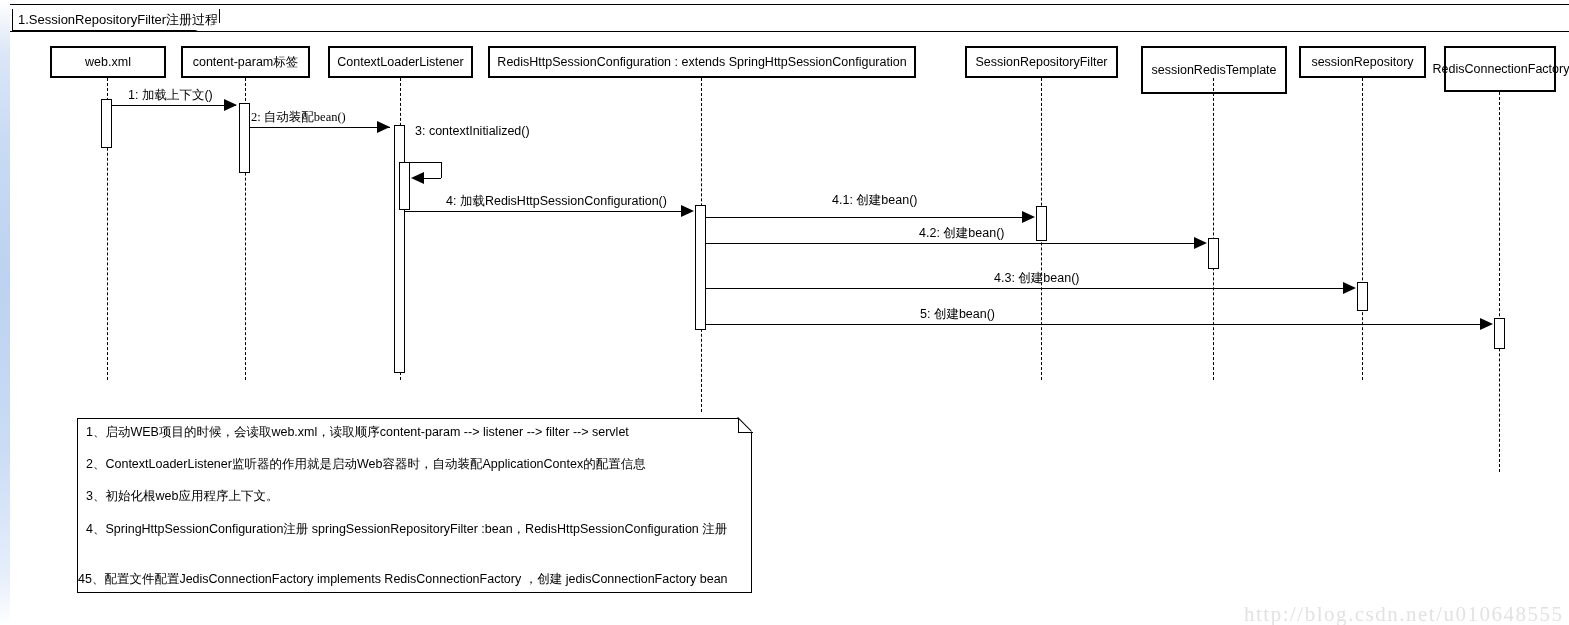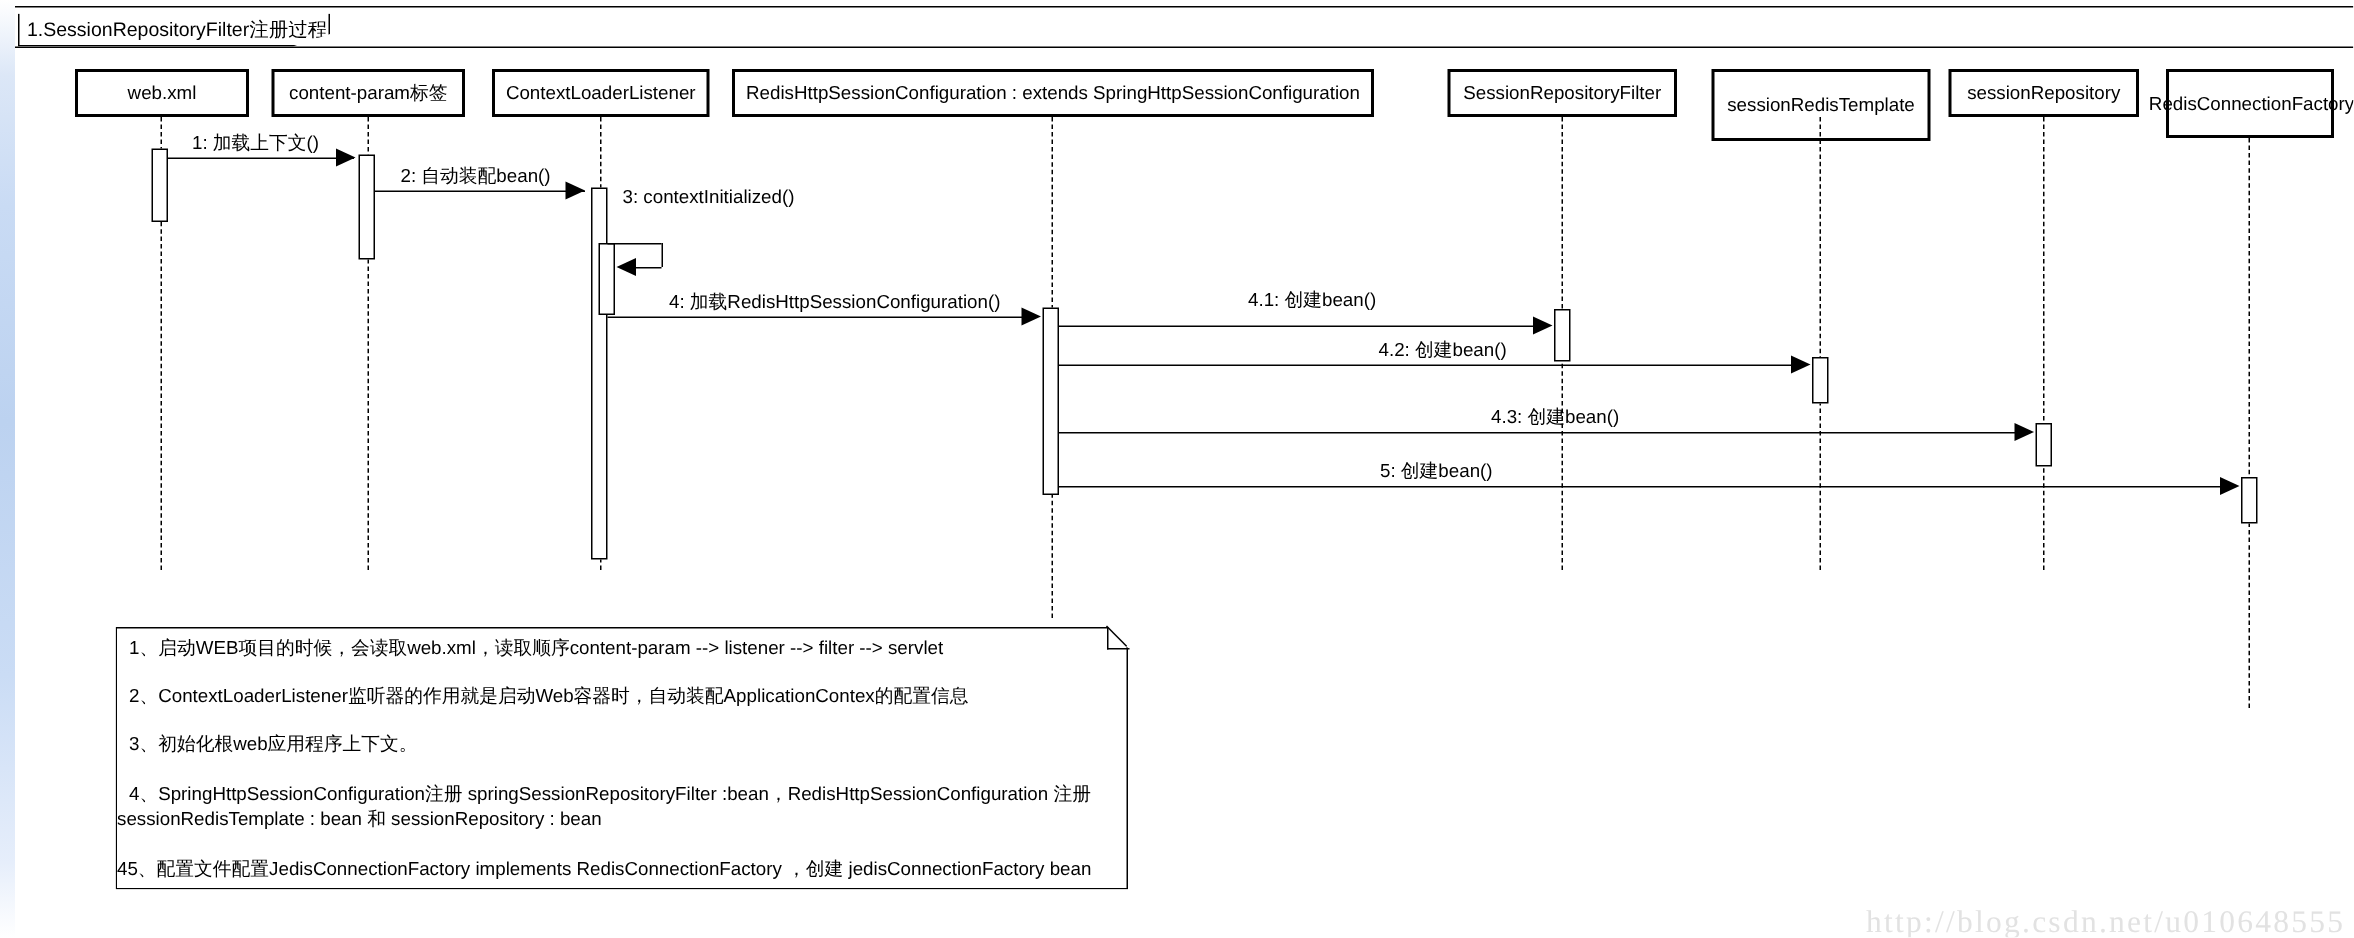--- a/index.html
+++ b/index.html
@@ -231,21 +231,21 @@
   <div class="activation" style="left:1208px; top:238px; height:31px;"></div>
   <div class="activation" style="left:1357px; top:282px; height:29px;"></div>
   <div class="activation" style="left:1494px; top:318px; height:31px;"></div>
 
   <div class="msg-line" style="left:112px; top:105px; width:124px;"></div>
   <div class="msg-arrow" style="left:224px; top:99px;"></div>
   <div class="msg-label" style="left:128px; top:88px;">1: 加载上下文()</div>
 
   <div class="msg-line" style="left:250px; top:127px; width:140px;"></div>
   <div class="msg-arrow" style="left:377px; top:121px;"></div>
-  <div class="msg-label" style="left:267px; top:110px;">2: 自动装配bean()</div>
+  <div class="msg-label" style="left:251px; top:110px;font-family:Liberation Serif, serif;">2: 自动装配bean()</div>
 
   <div class="msg-line" style="left:405px; top:162px; width:36px;"></div>
   <div class="self-v" style="left:441px; top:162px; height:16px;"></div>
   <div class="msg-line" style="left:419px; top:178px; width:22px;"></div>
   <div class="msg-arrow left" style="left:411px; top:172px;"></div>
   <div class="msg-label" style="left:415px; top:124px;">3: contextInitialized()</div>
 
   <div class="msg-line" style="left:405px; top:211px; width:283px;"></div>
   <div class="msg-arrow" style="left:681px; top:205px;"></div>
   <div class="msg-label" style="left:446px; top:194px;">4: 加载RedisHttpSessionConfiguration()</div>
@@ -267,18 +267,17 @@
   <div class="msg-label" style="left:920px; top:307px;">5: 创建bean()</div>
 
   <div class="note-box" style="left:77px; top:418px; width:675px; height:175px;">
   </div>
   <div class="note-fold" style="left:738px; top:418px;"></div>
 
   <div class="note-line" style="left:86px; top:424px;">1、启动WEB项目的时候，会读取web.xml，读取顺序content-param --&gt; listener --&gt; filter --&gt; servlet</div>
   <div class="note-line" style="left:86px; top:456px;">2、ContextLoaderListener监听器的作用就是启动Web容器时，自动装配ApplicationContex的配置信息</div>
   <div class="note-line" style="left:86px; top:488px;">3、初始化根web应用程序上下文。</div>
   <div class="note-line" style="left:86px; top:521px;">4、SpringHttpSessionConfiguration注册 springSessionRepositoryFilter :bean，RedisHttpSessionConfiguration 注册</div>
-  <div class="note-line" style="left:78px; top:538px;">sessionRedisTemplate : bean  和 sessionRepository : bean</div>
   <div class="note-line" style="left:78px; top:571px;">45、配置文件配置JedisConnectionFactory implements RedisConnectionFactory ，创建 jedisConnectionFactory bean</div>
 
   <div class="watermark" style="left:1244px; top:602px;text-align:center;">http://blog.csdn.net/u010648555</div>
 
 </div>
 
 </body></html>

